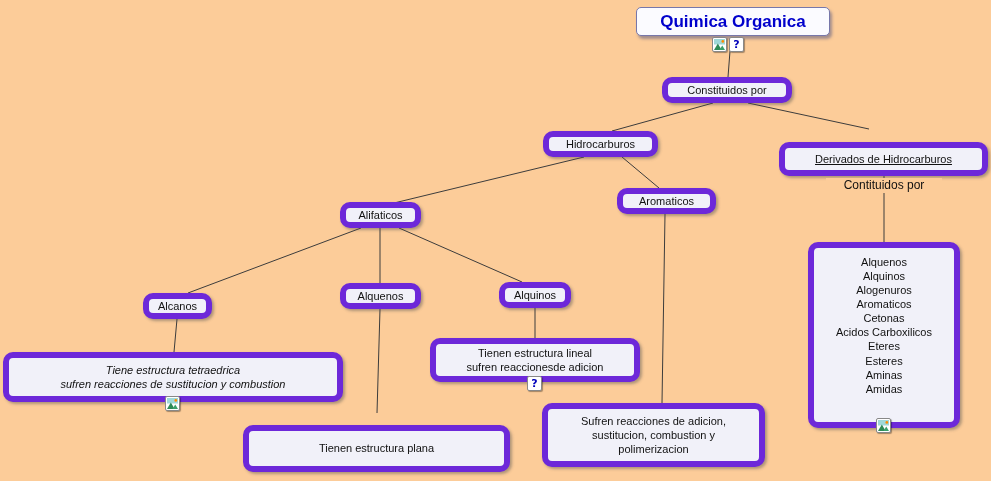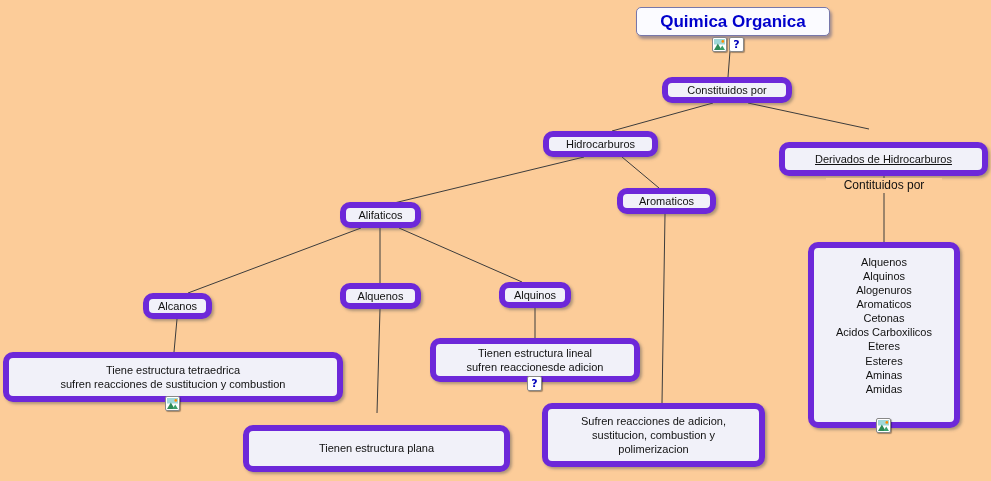--- a/index.html
+++ b/index.html
@@ -123,21 +123,21 @@
   </div>
 
   <div class="node" style="left:340px; top:283px; width:81px; height:26px;">
     <span>Alquenos</span>
   </div>
 
   <div class="node" style="left:499px; top:282px; width:72px; height:26px;">
     <span>Alquinos</span>
   </div>
 
-  <div class="node" style="left:3px; top:352px; width:340px; height:50px;">
+  <div class="node" style="left:3px; top:352px; width:340px; height:50px;font-style:italic;">
     <div>Tiene estructura tetraedrica</div>
     <div>sufren reacciones de sustitucion y combustion</div>
   </div>
   <div class="icon" style="left:165px; top:396px;">
     <svg width="11" height="11" viewBox="0 0 10 10">
       <rect width="10" height="10" fill="#ffffff"></rect>
       <rect width="10" height="5" fill="#9fd8d8"></rect>
       <polygon points="0,10 3.5,4 7,10" fill="#2e8b57"></polygon>
       <polygon points="5,10 7.5,6 10,10" fill="#3aa06a"></polygon>
       <circle cx="8" cy="2.2" r="1.2" fill="#ff8c00"></circle>

